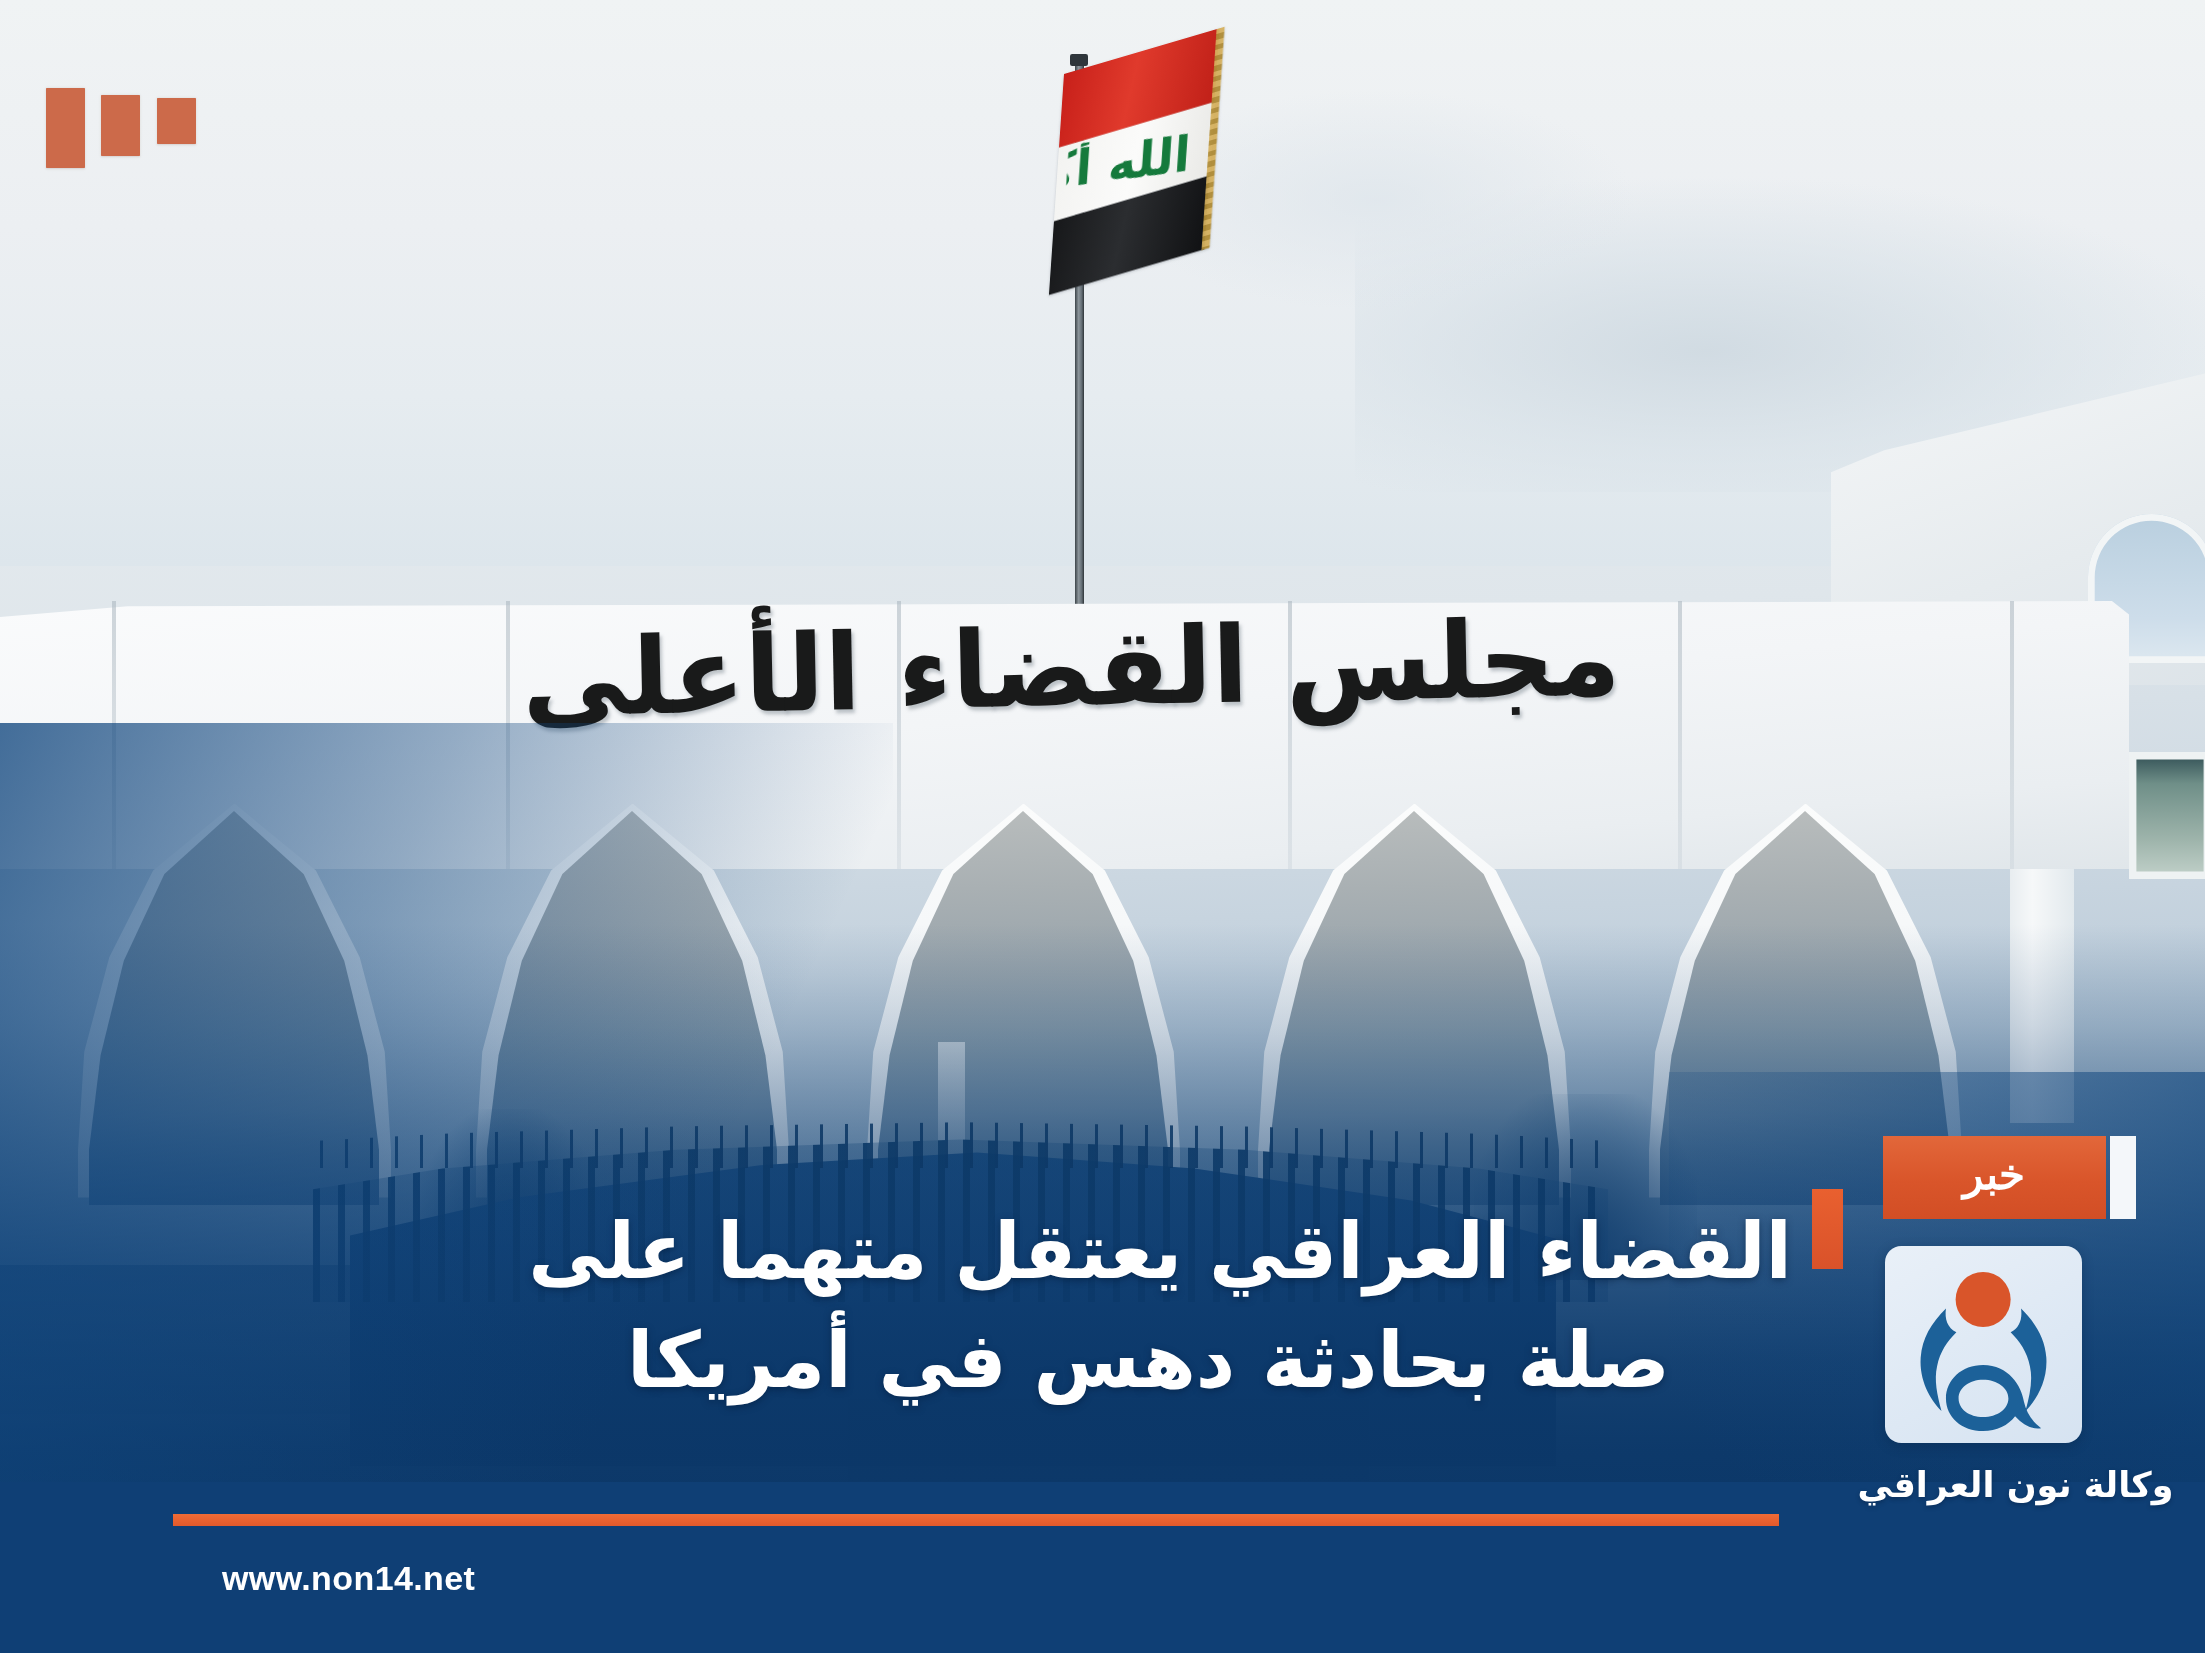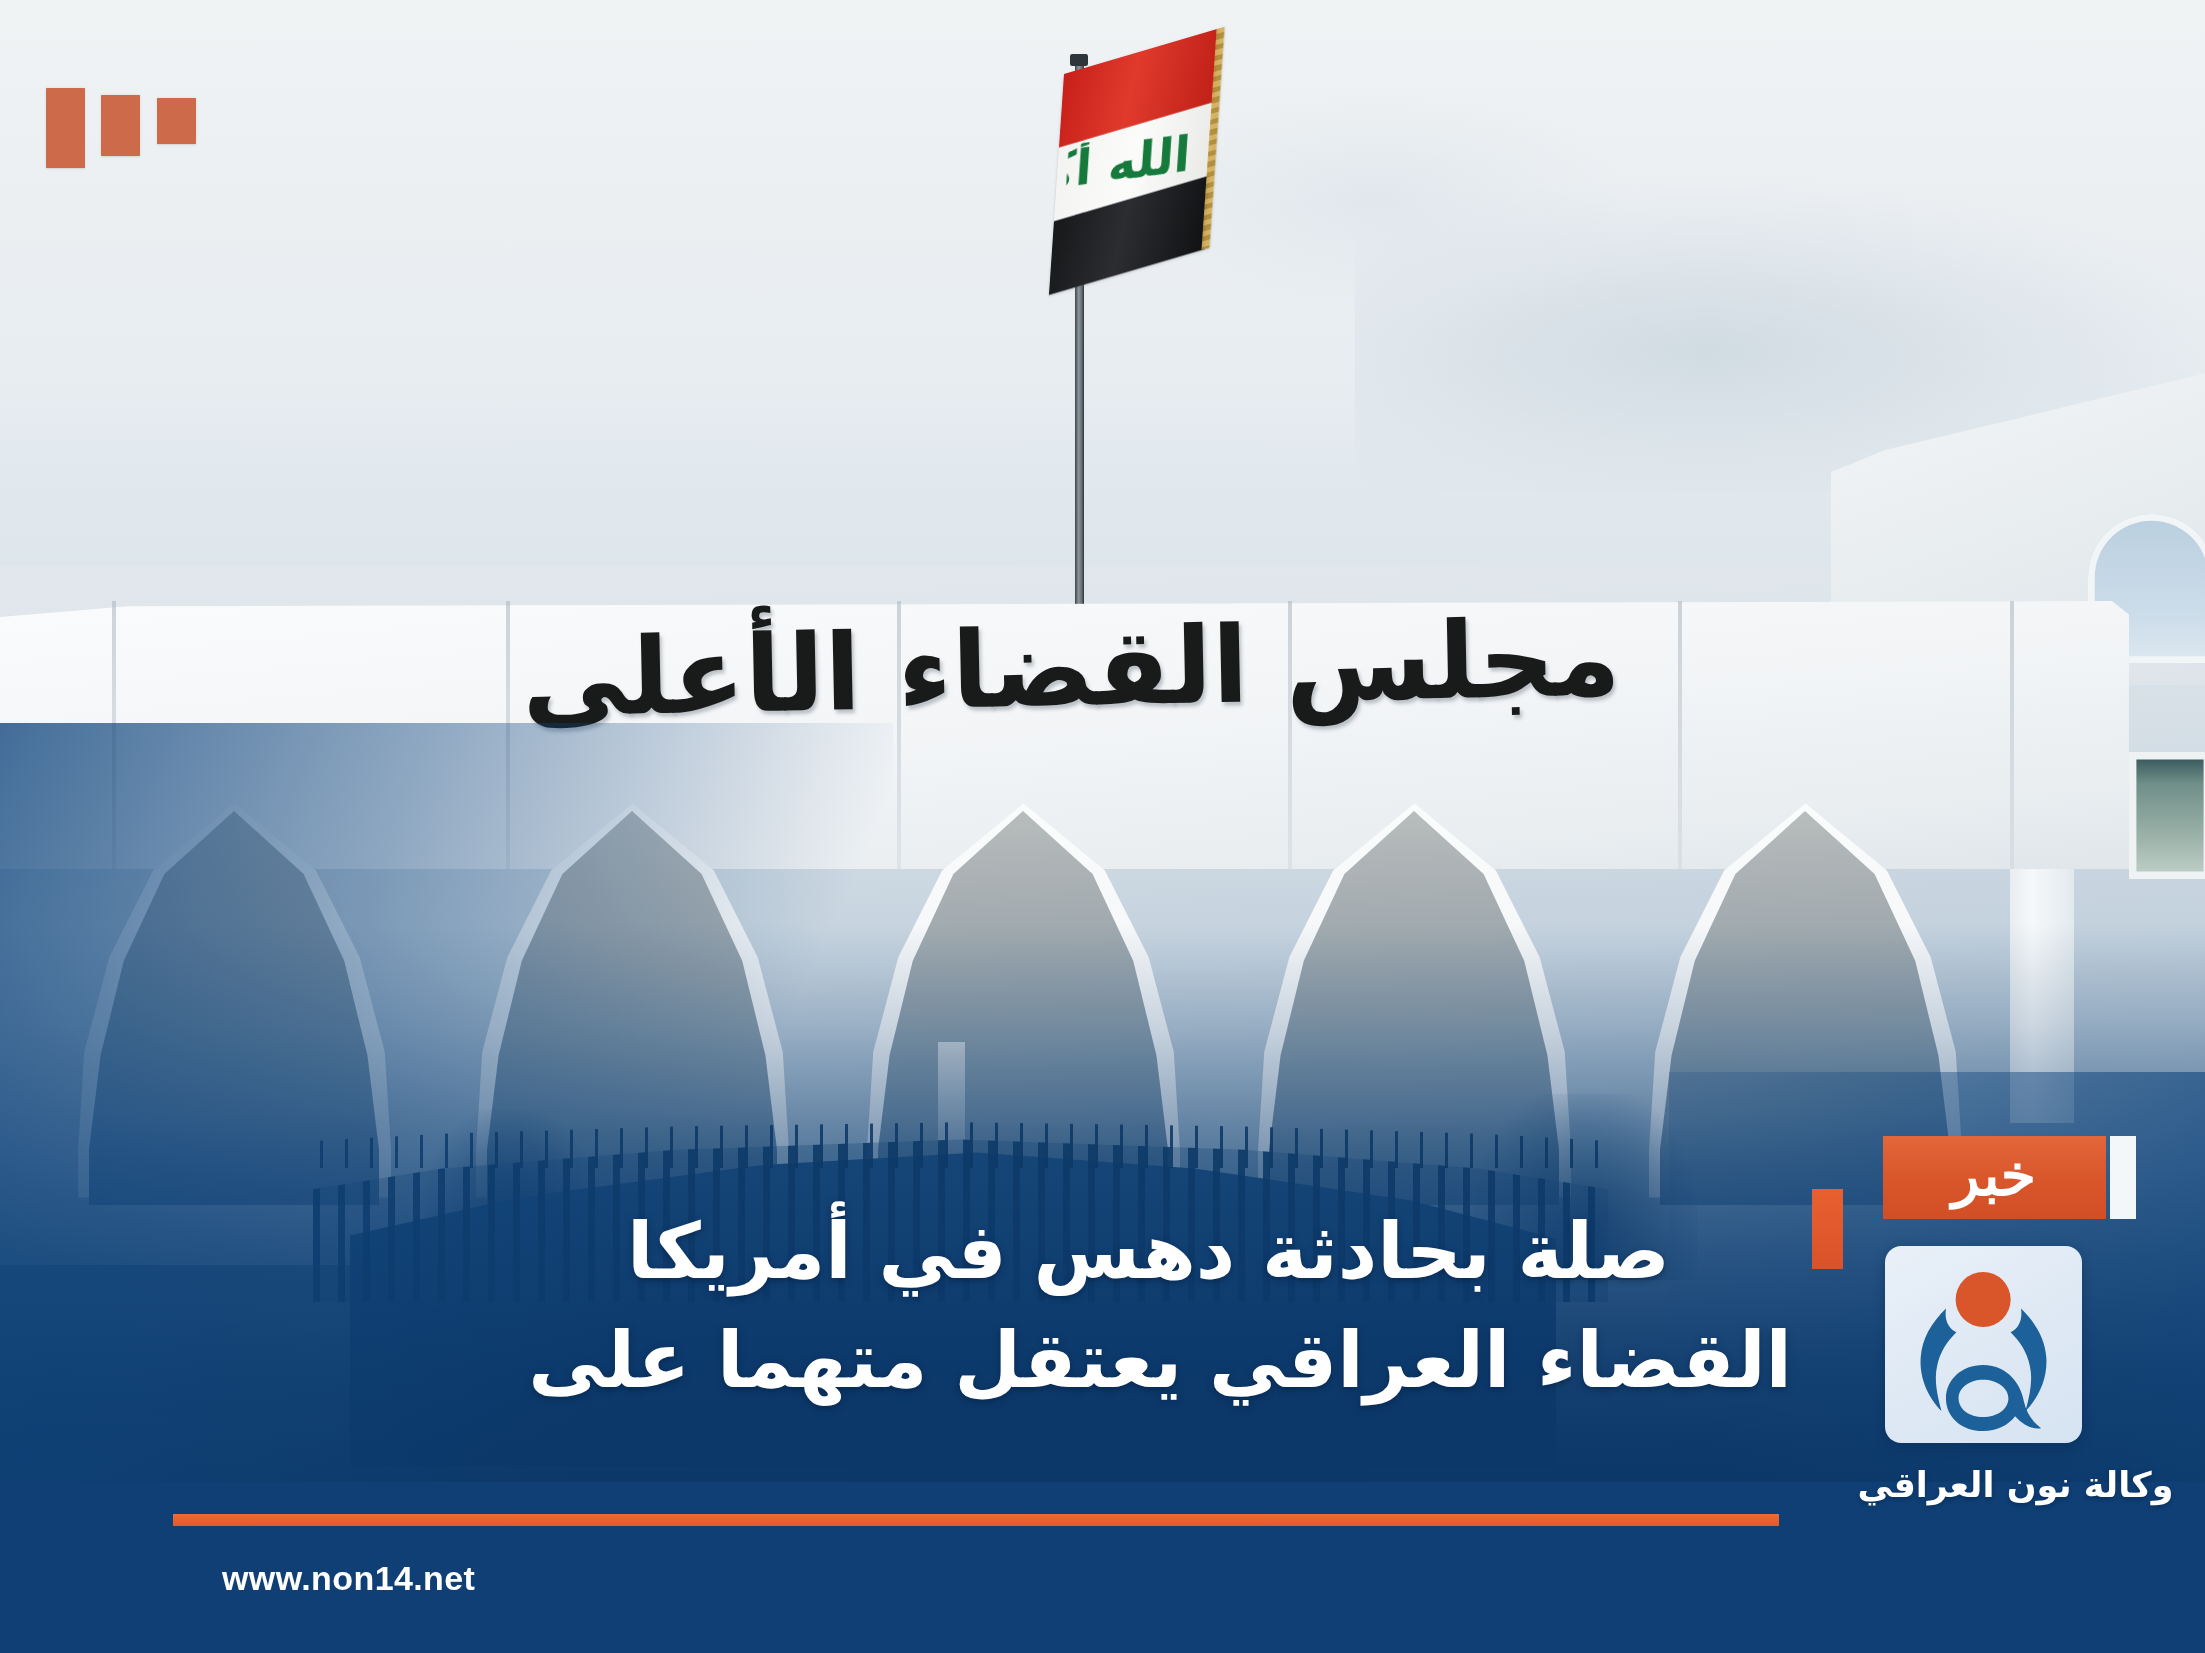--- a/index.html
+++ b/index.html
@@ -141,21 +141,21 @@
   
   .url { position:absolute; left:179px; top:1559px; color:#ffffff;
     font-size:34px; font-weight:bold; letter-spacing:0.4px;
     font-family:"Liberation Sans", sans-serif;margin-left:43px; }
 
   
   .brand { position:absolute; left:1852px; top:1136px; width:313px; }
   .badge { position:relative; width:223px; height:83px; margin-left:30.5px;
     background:linear-gradient(180deg,#e2673a,#d9552a 55%,#d24e25);
     display:flex; align-items:center; justify-content:center; }
-  .badge span { color:#fff; font-size:57px; font-weight:bold; line-height:1;
+  .badge span { color:#fff; font-size:42px; font-weight:bold; line-height:1;
     direction:rtl; font-family:Liberation Serif, serif; padding-bottom:4.5px; }
   .badge-bar { position:absolute; right:-30.5px; top:0; width:26px; height:83px; background:#f4f7fa; }
 
   .logo { position:relative; margin:27px 0 0 33px; width:197px; height:197px;
     background:linear-gradient(150deg,#e9f0f8,#dde8f4 60%,#d6e3f1);
     border-radius:16.4px; box-shadow:0 3px 10.4px rgba(6,34,66,.35); }
   .logo svg { position:absolute; left:0; top:0; width:100%; height:100%; }
 
   .agency { margin:22px 0 0 0; width:327px; text-align:center;
     color:#ffffff; font-size:35px; font-weight:bold; direction:rtl;
@@ -239,22 +239,22 @@
   </div>
 
   <div class="mark">
     <i></i>
     <i></i>
     <i></i>
   </div>
 
   <div class="headline-tick"></div>
   <div class="headline">
+    <span class="ln ln1">القضاء العراقي يعتقل متهما على</span>
     <span class="ln ln2">صلة بحادثة دهس في أمريكا</span>
-    <span class="ln ln1">القضاء العراقي يعتقل متهما على</span>
   </div>
 
   <div class="rule"></div>
   <div class="url">www.non14.net</div>
 
   <div class="brand">
 
     <div class="badge">
       <span>خبر</span>
       <div class="badge-bar"></div>

